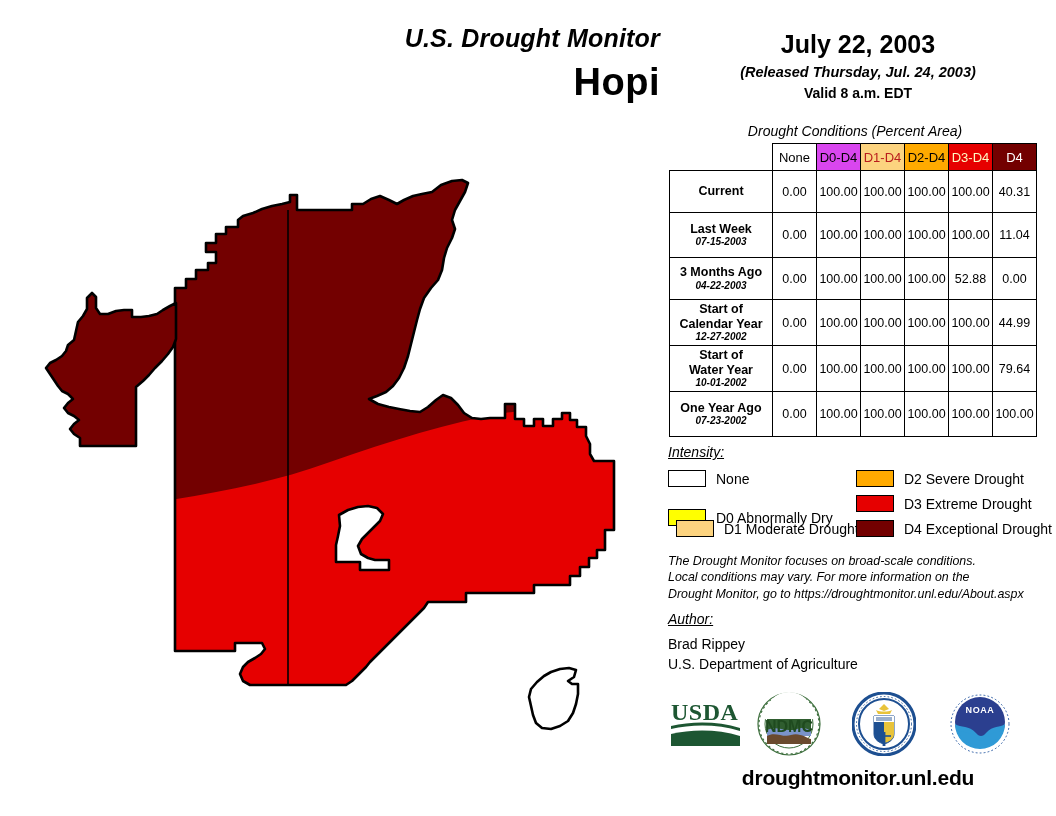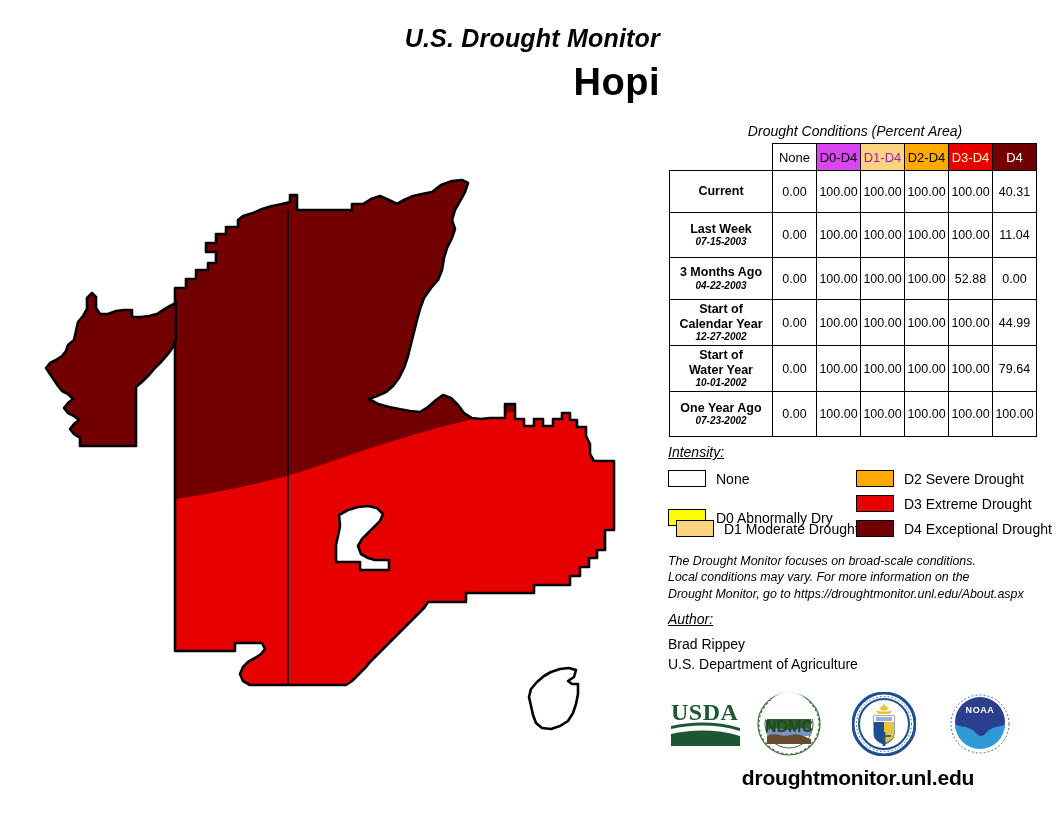--- a/index.html
+++ b/index.html
@@ -125,21 +125,21 @@
   .rl-date { font-weight: bold; font-style: italic; font-size: 10px; display:block; }
   tr.r-current td { height: 41px; }
   tr.r-lastweek td { height: 44px; }
   tr.r-3mo td { height: 41px; }
   tr.r-cal td { height: 45px; }
   tr.r-wat td { height: 45px; }
   tr.r-1yr td { height: 44px; }
 
   .hdr-none { background:#ffffff; color:#000; }
   .hdr-d0   { background:#d946ef; color:#000; }
-  .hdr-d1   { background:#fcd37f; color:#a21caf; }
+  .hdr-d1   { background:#fcd37f; color:#b91c1c; }
   .hdr-d2   { background:#ffaa00; color:#000; }
   .hdr-d3   { background:#e60000; color:#fef9c3; }
   .hdr-d4   { background:#730000; color:#ffffff; }
 
   
   #intensity-head {
     position: absolute;
     left: 8px;
     top: 444px;
     font-size: 14px;
@@ -368,20 +368,25 @@
                L 79,290 L 74,286 L 68,283 L 64,278 L 68,273
                L 73,269 L 68,264 L 62,261 L 58,256 L 54,250
                L 50,244 L 46,238 L 50,233 L 56,230 L 62,226
                L 66,221 Z"></path>
     </g>
   </svg>
 </div>
 
 <div id="right-panel">
 
+  <div id="date-block">
+    <div id="date-main">July 22, 2003</div>
+    <div id="date-released">(Released Thursday, Jul. 24, 2003)</div>
+    <div id="date-valid">Valid 8 a.m. EDT</div>
+  </div>
 
   <div id="table-caption">Drought Conditions (Percent Area)</div>
 
   <table id="dm-table">
     <thead>
       <tr>
         <th class="corner"></th>
         <th class="hdr-none">None</th>
         <th class="hdr-d0">D0-D4</th>
         <th class="hdr-d1">D1-D4</th>

